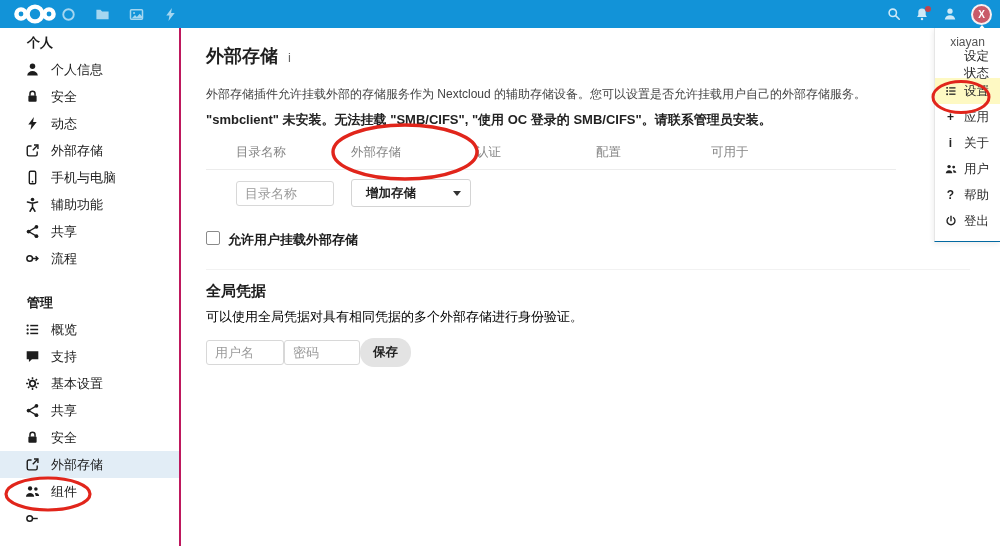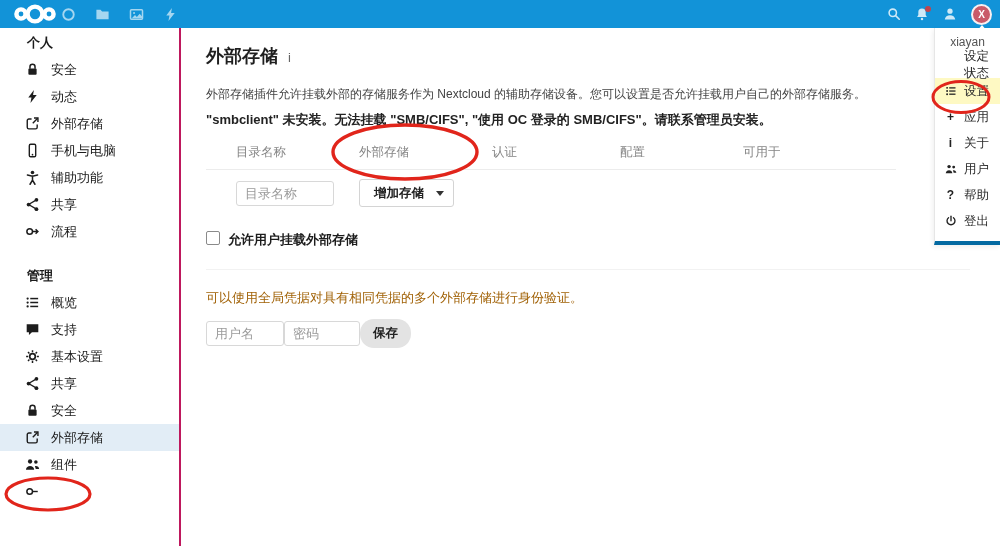--- a/index.html
+++ b/index.html
@@ -44,51 +44,51 @@
   
   .content { position:absolute; left:183px; top:28px; right:0; bottom:0; background:#fff;
              padding:16px 30px 0 23px; z-index:5; }
   .page-title { margin:0; font-size:18px; font-weight:bold; color:#1f1f1f;
                 display:flex; align-items:baseline; gap:10px; }
   .info-i { font-size:13px; color:#666; font-weight:normal; }
   .intro { margin-top:18px; font-size:12px; color:#434343; }
   .warning { margin-top:8px; font-size:13px; font-weight:bold; color:#222; }
 
   .thead, .trow { display:grid; grid-template-columns:115px 125px 120px 115px 150px;
-                  padding-left:30px; align-items:center;gap:8px; }
+                  padding-left:30px; align-items:center; }
   .thead { margin-top:10px; padding-bottom:8px; padding-top:5px; border-bottom:1px solid #ececec;
            color:#858585; font-size:12.5px; width:690px; }
   .trow { padding-top:9px; padding-bottom:10px; }
   .txt-input { height:25px; border:1px solid #d8d8d8; border-radius:3px; padding:0 8px;
                font-size:13px; color:#222; font-family:inherit; outline:none; }
   .txt-input::placeholder { color:#9a9a9a; }
   .folder-input { width:98px; }
-  .dropdown { width:95px; height:28px; border:1px solid #d4d4d4; border-radius:3px; background:#fff;
+  .dropdown { width:120px; height:28px; border:1px solid #d4d4d4; border-radius:3px; background:#fff;
               display:flex; align-items:center; justify-content:space-between; padding:0 9px 0 14px;
               font-size:12.5px; font-weight:bold; color:#222; cursor:pointer; }
   .caret { width:0; height:0; border-left:4px solid transparent; border-right:4px solid transparent;
            border-top:5px solid #333; }
 
   .allow { margin-top:14px; display:flex; gap:8px;
            font-size:13px; font-weight:bold; color:#1d1d1d; }
   .cb { width:14px; height:14px; border:1.5px solid #8a8a8a; border-radius:2px; background:#fff;
         cursor:pointer; flex:none; }
 
   .globals { margin-top:20px; border-top:1px solid #f2f2f2; padding-top:12px; }
   .g-title { margin:0; font-size:15px; font-weight:bold; color:#1d1d1d; }
-  .g-desc { margin-top:7px; font-size:13px; color:#a16207; }
+  .g-desc { margin-top:7px; font-size:13px; color:#000000; }
   .g-form { margin-top:12px; display:flex; align-items:center; }
   .user-input { width:78px; }
   .pass-input { width:76px; }
   .save-btn { background:#e3e3e3; border:none; border-radius:14px; padding:6px 13px;
               font-size:12.5px; font-weight:bold; color:#222; cursor:pointer; font-family:inherit; }
 
   
   .user-menu { position:absolute; top:28px; right:0; width:66px; background:#fff; z-index:40;
-               border-left:1px solid #e6e6e6; border-bottom:4px solid #0369a1;
+               border-left:1px solid #e6e6e6; border-bottom:1px solid #0369a1;
                box-shadow:-1px 2px 5px rgba(0,0,0,.07); padding-bottom:7px; }
   .um-user { padding-top:7px; height:24px; text-align:center; font-size:12px; color:#555; }
   .um-item { height:26px; display:flex; align-items:center; gap:7px; padding-left:9px;
              font-size:12.5px; color:#2b2b2b; cursor:pointer; }
   .mic { width:13px; flex:none; text-align:center; color:#222; font-size:12px; font-weight:bold;
          line-height:1; }
   .mic svg { width:12px; height:12px; display:block; margin:0 auto; }
   .dot { width:9px; height:9px; border-radius:50%; background:#3fa862; margin:0 auto; }
   .um-active { background:#fef9c3; }
 
@@ -154,20 +154,29 @@
     <span class="avatar">X</span>
   </div>
 </header>
 
 <aside class="sidebar">
   <div class="shead">个人</div>
 
   <div class="srow">
     <span class="ic">
         <svg viewBox="0 0 16 16">
+          <circle cx="8" cy="4.6" r="2.9" fill="currentColor"></circle>
+          <path d="M2.3 14.5c.4-3.4 2.8-5 5.7-5s5.3 1.6 5.7 5z" fill="currentColor"></path>
+        </svg>
+      </span>
+    <span>个人信息</span>
+  </div>
+  <div class="srow">
+    <span class="ic">
+        <svg viewBox="0 0 16 16">
           <rect x="3.6" y="7" width="8.8" height="6.6" rx="1" fill="currentColor"></rect>
           <path d="M5.3 7.2V5a2.7 2.7 0 0 1 5.4 0v2.2" fill="none" stroke="currentColor" stroke-width="1.6"></path>
         </svg>
       </span>
     <span>安全</span>
   </div>
   <div class="srow">
     <span class="ic">
         <svg viewBox="0 0 16 16">
           <path d="M9.5 1 3.5 9h3.4L5.8 15l6.7-8.6H8.6z" fill="currentColor"></path>
@@ -338,20 +347,21 @@
       <span></span>
       <span></span>
   </div>
 
   <div class="allow">
     <span class="cb"></span>
     <span>允许用户挂载外部存储</span>
   </div>
 
   <section class="globals">
+    <h2 class="g-title">全局凭据</h2>
     <div class="g-desc">可以使用全局凭据对具有相同凭据的多个外部存储进行身份验证。</div>
     <div class="g-form">
       <input class="txt-input user-input" placeholder="用户名" style="">
       <input class="txt-input pass-input" type="password" placeholder="密码" style="">
       <button class="save-btn">保存</button>
     </div>
   </section>
 </main>
 
 <nav class="user-menu">

